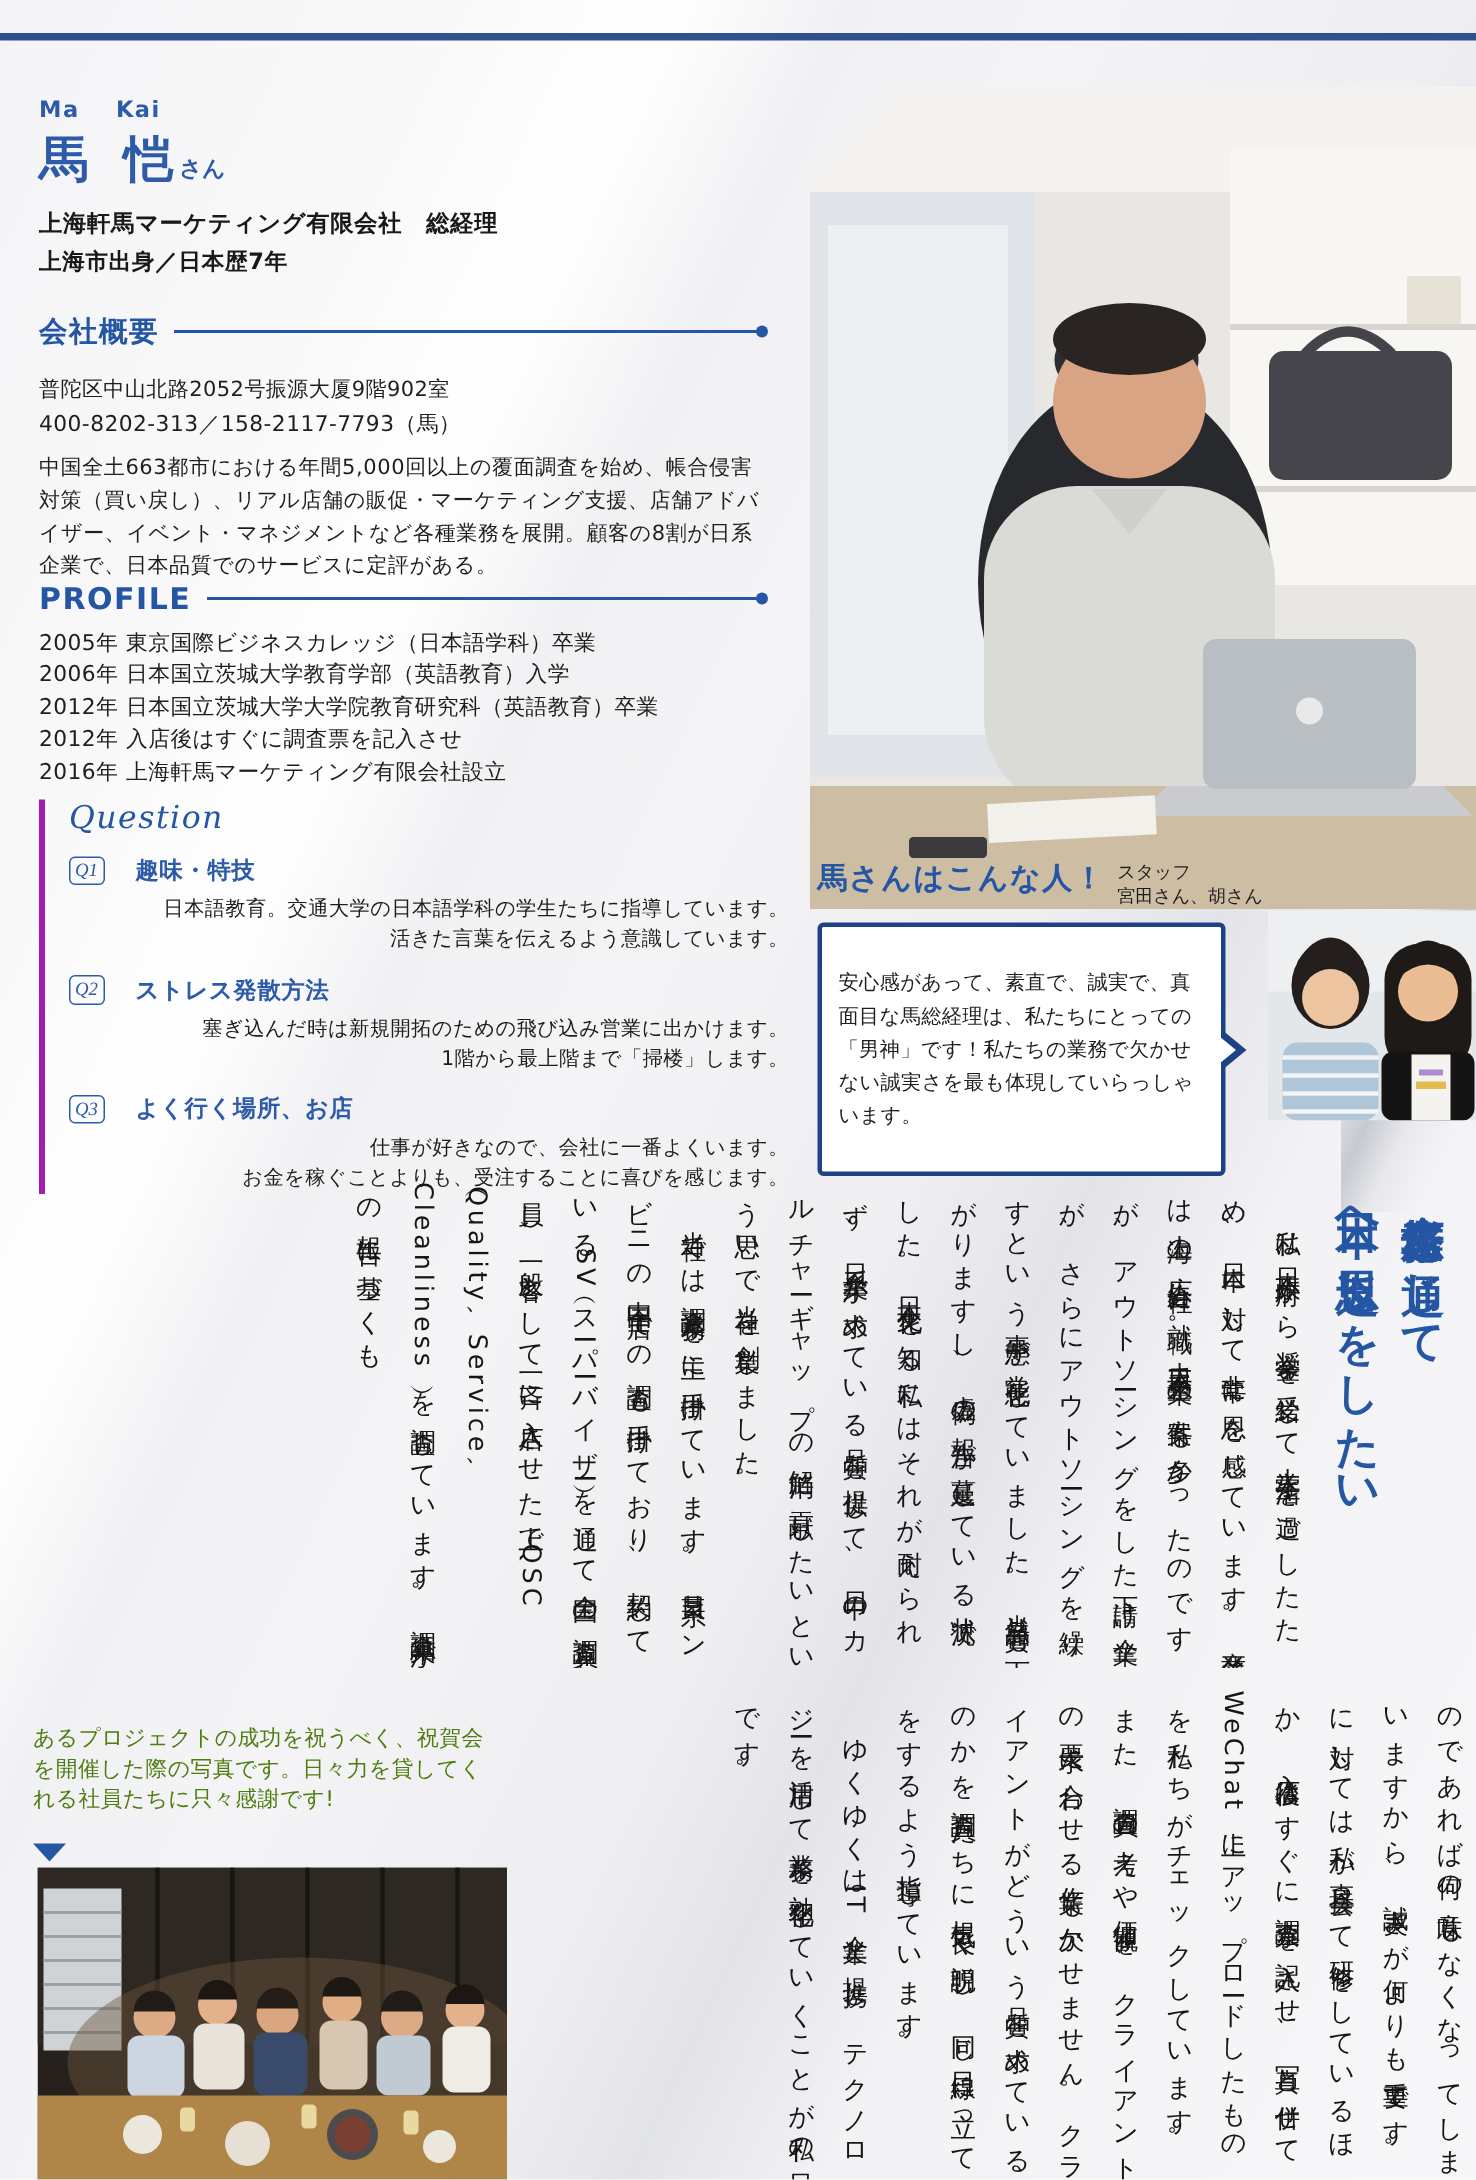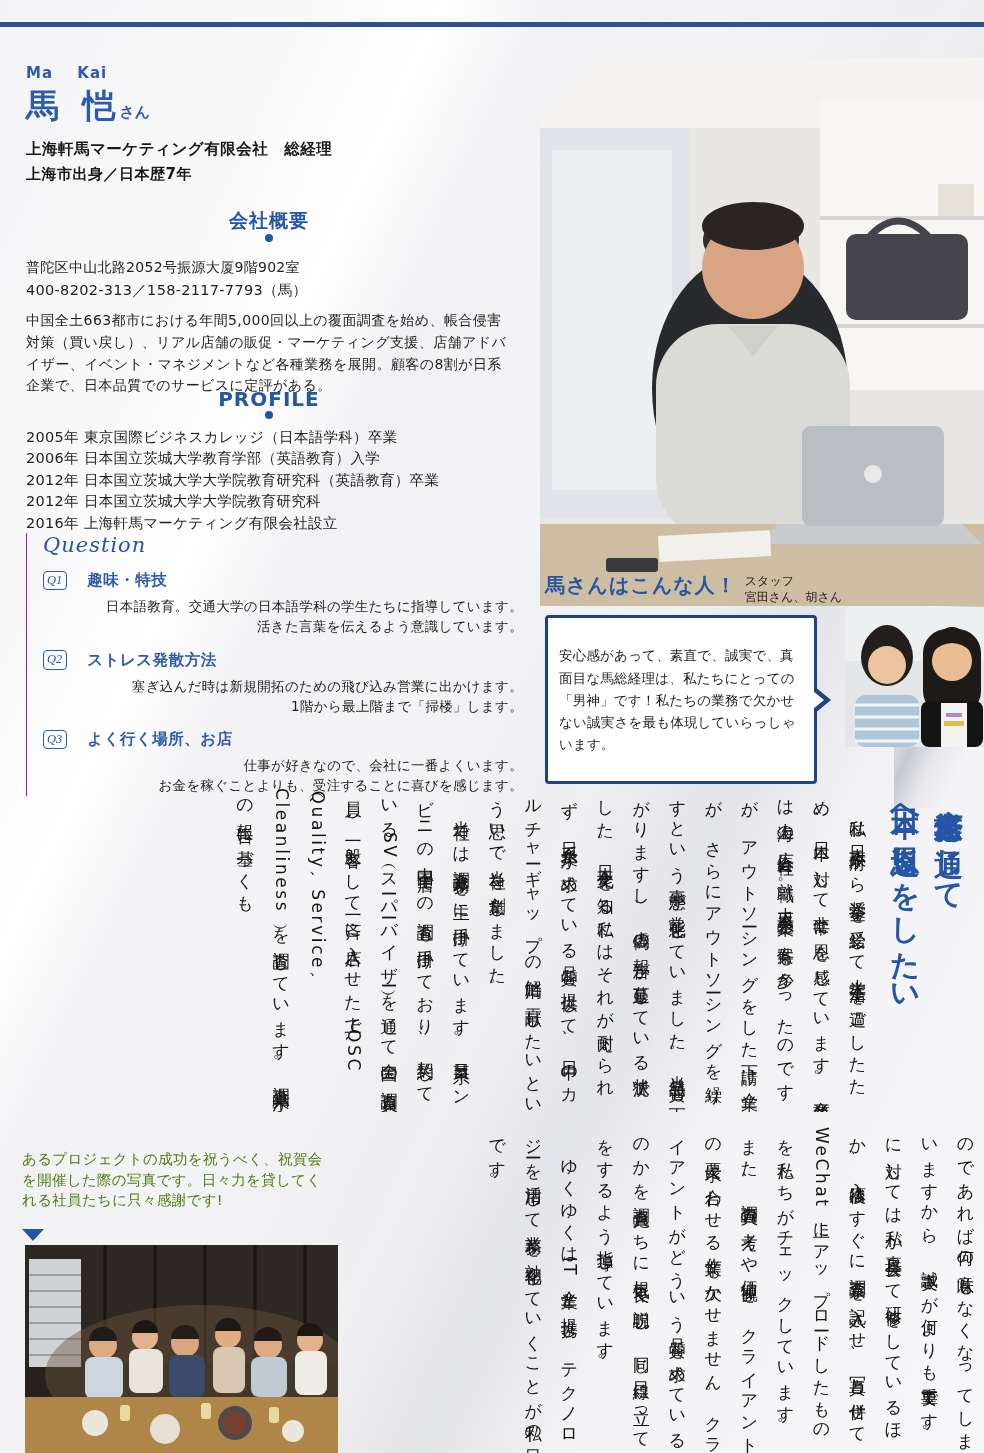--- a/index.html
+++ b/index.html
@@ -21,40 +21,40 @@
   
   .person{position:absolute;left:26px;top:64px;}
   .furigana{color:#2d5ba9;font-size:15px;font-weight:bold;word-spacing:18px;letter-spacing:1px;}
   .name-row{margin-top:2px;}
   .kanji{color:#2d5ba9;font-size:33px;font-weight:800;word-spacing:8px;letter-spacing:2px;}
   .hono{color:#2d5ba9;font-size:15px;font-weight:bold;margin-left:2px;}
   .title{margin-top:10px;font-size:15.5px;font-weight:600;color:#191919;letter-spacing:.5px;}
   .origin{margin-top:5px;font-size:15px;font-weight:600;color:#191919;letter-spacing:.5px;}
 
   
-  .sec-head{display:flex;align-items:center;width:486px;flex-direction:column;}
+  .sec-head{display:flex;align-items:center;width:486px;}
   .sec-title{color:#2456a4;font-weight:800;letter-spacing:1px;white-space:nowrap;}
   .rule{flex:1;height:2.5px;background:#2456a4;margin:0 0 0 10px;}
   .rule-dot{width:8px;height:8px;border-radius:50%;background:#2456a4;margin-left:-1px;}
 
   .company{position:absolute;left:26px;top:208px;width:486px;}
   .company .sec-title{font-size:19px;}
   .addr{margin-top:17px;font-size:14px;letter-spacing:.3px;}
   .phone{margin-top:4px;font-size:14.5px;letter-spacing:.3px;}
   .desc{margin:10px 0 0 0;font-size:14px;line-height:1.56;letter-spacing:.4px;}
 
   .profile{position:absolute;left:26px;top:387px;width:486px;}
   .profile .sec-title{font-size:20px;}
   .profile-rows{margin-top:8px;}
   .profile-row{display:flex;font-size:14.5px;line-height:1.48;letter-spacing:.3px;}
   .profile-row .year{width:58px;flex:none;}
   .profile-row .ev{flex:1;}
 
   
-  .question{position:absolute;left:26px;top:533px;width:480px;border-left:1px solid #a21caf;padding-left:16px;}
+  .question{position:absolute;left:26px;top:533px;width:480px;border-left:4px solid #a21caf;padding-left:16px;}
   .q-heading{font-family:"DejaVu Serif","Liberation Serif",serif;font-style:italic;color:#2456a4;font-size:21px;letter-spacing:1px;}
   .q-item{margin-top:13px;}
   .q-row{display:flex;align-items:center;gap:20px;font-family:Liberation Serif, serif;}
   .q-label{font-style:italic;color:#2d5ba9;border:1.5px solid #2d5ba9;border-radius:4px;font-size:12.5px;padding:0 4px 1px 3px;line-height:1.3;}
   .q-title{color:#2d5ba9;font-weight:800;font-size:15.5px;letter-spacing:.5px;}
   .q-answer{margin-top:5px;font-size:13.5px;line-height:1.5;letter-spacing:.3px;white-space:pre-line;text-align:right;}
 
   
   .photo-main{position:absolute;left:540px;top:58px;width:444px;height:548px;
     clip-path:polygon(58px 0,100% 0,100% 100%,0 100%,0 60px);}
@@ -156,21 +156,21 @@
     <div class="profile-row">
         <span class="year">2006年</span>
         <span class="ev">日本国立茨城大学教育学部（英語教育）入学</span>
       </div>
     <div class="profile-row">
         <span class="year">2012年</span>
         <span class="ev">日本国立茨城大学大学院教育研究科（英語教育）卒業</span>
       </div>
     <div class="profile-row">
         <span class="year">2012年</span>
-        <span class="ev">日本国立茨城大学大学院教育研究科</span>
+        <span class="ev">入店後はすぐに調査票を記入させ</span>
       </div>
     <div class="profile-row">
         <span class="year">2016年</span>
         <span class="ev">上海軒馬マーケティング有限会社設立</span>
       </div>
   </div>
 </section>
 
 <section class="question">
   <div class="q-heading">Question</div>

